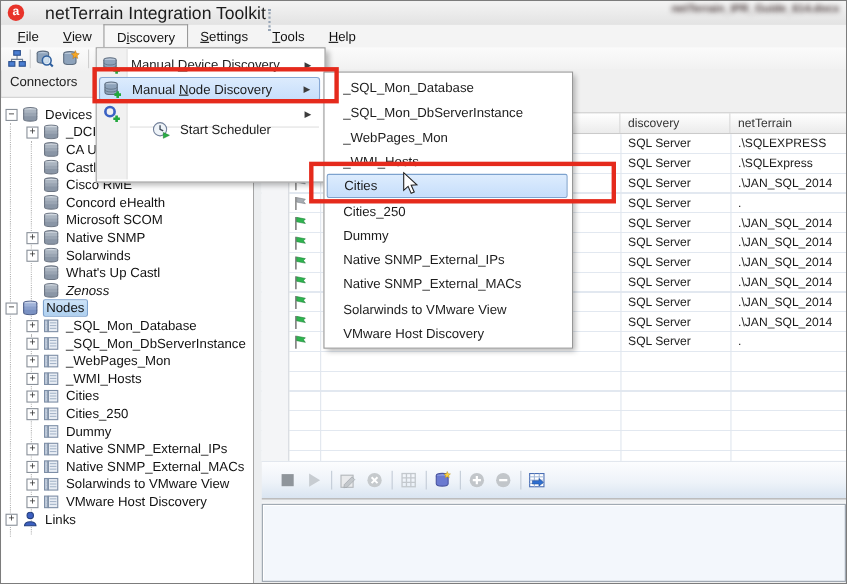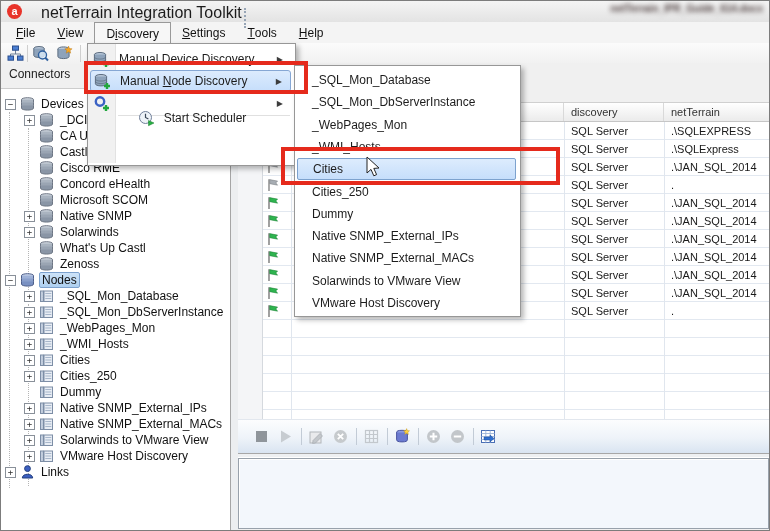--- a/index.html
+++ b/index.html
@@ -240,21 +240,21 @@
         <span class="tree-ico" style="display: inline-block;"><svg viewBox="0 0 15 14">
             <g stroke="#6d7684">
               <ellipse cx="7.5" cy="2.6" rx="6" ry="1.9" fill="#cfd6de"></ellipse>
               <path d="M1.5 2.6 v3 a6 1.9 0 0 0 12 0 v-3" fill="#aab4c0"></path>
               <path d="M1.5 5.6 v3 a6 1.9 0 0 0 12 0 v-3" fill="#9aa5b3"></path>
               <path d="M1.5 8.6 v2.6 a6 1.9 0 0 0 12 0 v-2.6" fill="#8a96a6"></path>
             </g>
           </svg></span>
         <span class="tree-label">What's Up Castl</span>
       </div>
-      <div class="tree-row" style="top: 167px; left: 23px;">
+      <div class="tree-row" style="top: 167px; left: 23px; font-style: italic;">
         <span class="expspace"></span>
         <span class="tree-ico" style="display: inline-block;"><svg viewBox="0 0 15 14">
             <g stroke="#6d7684">
               <ellipse cx="7.5" cy="2.6" rx="6" ry="1.9" fill="#cfd6de"></ellipse>
               <path d="M1.5 2.6 v3 a6 1.9 0 0 0 12 0 v-3" fill="#aab4c0"></path>
               <path d="M1.5 5.6 v3 a6 1.9 0 0 0 12 0 v-3" fill="#9aa5b3"></path>
               <path d="M1.5 8.6 v2.6 a6 1.9 0 0 0 12 0 v-2.6" fill="#8a96a6"></path>
             </g>
           </svg></span>
         <span class="tree-label">Zenoss</span>

